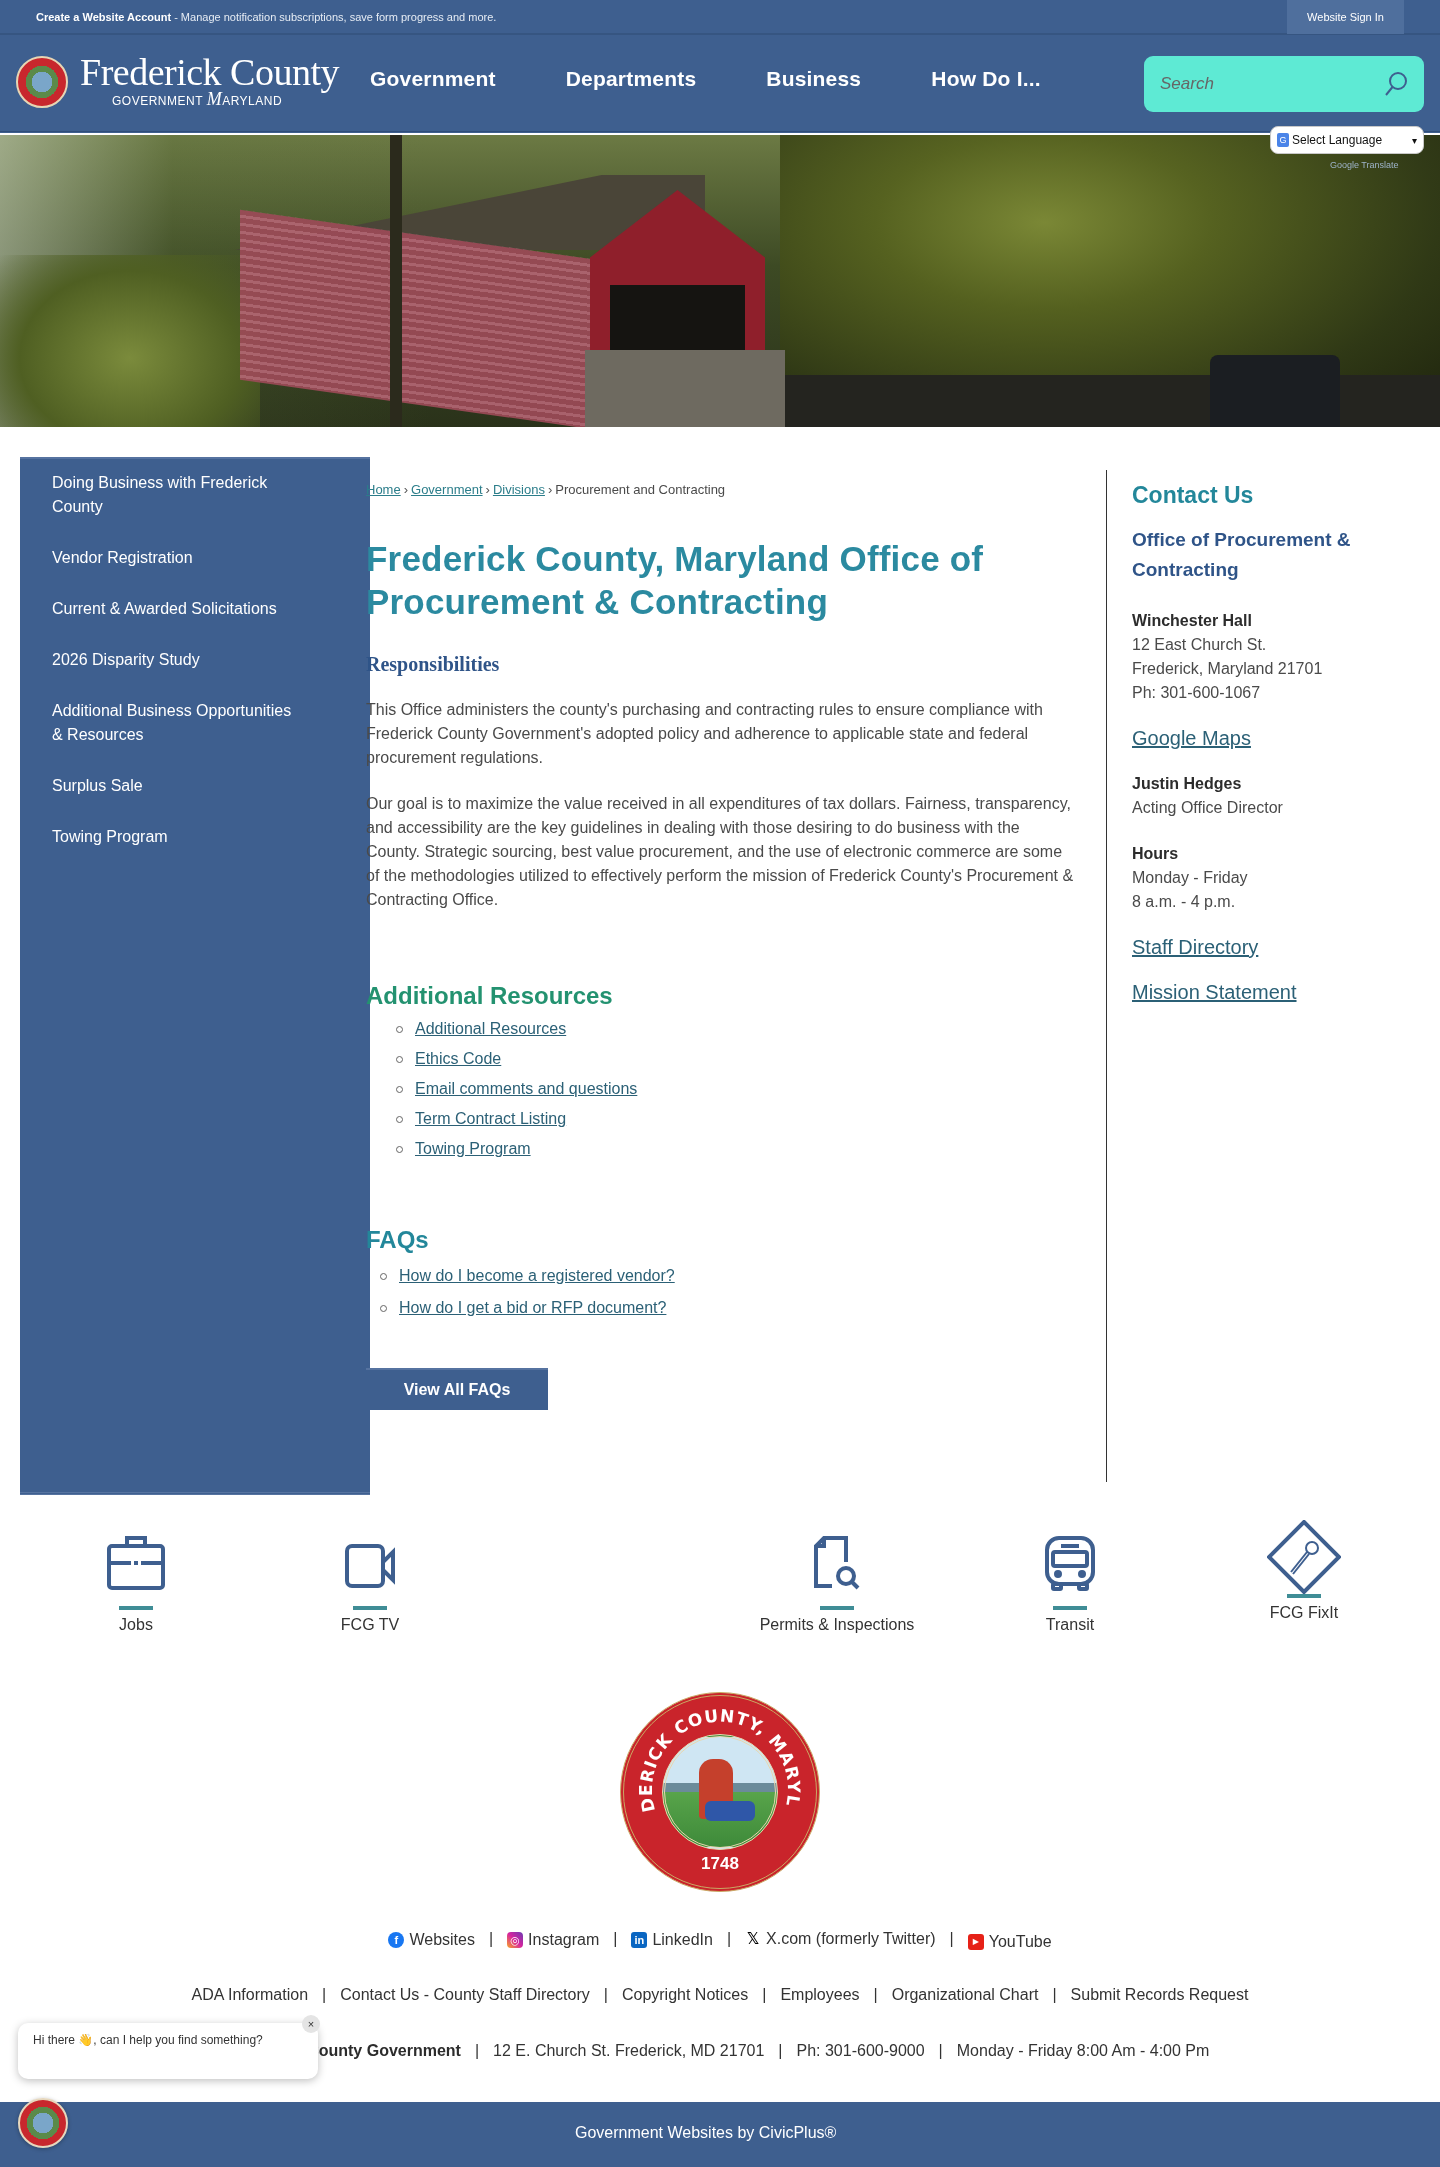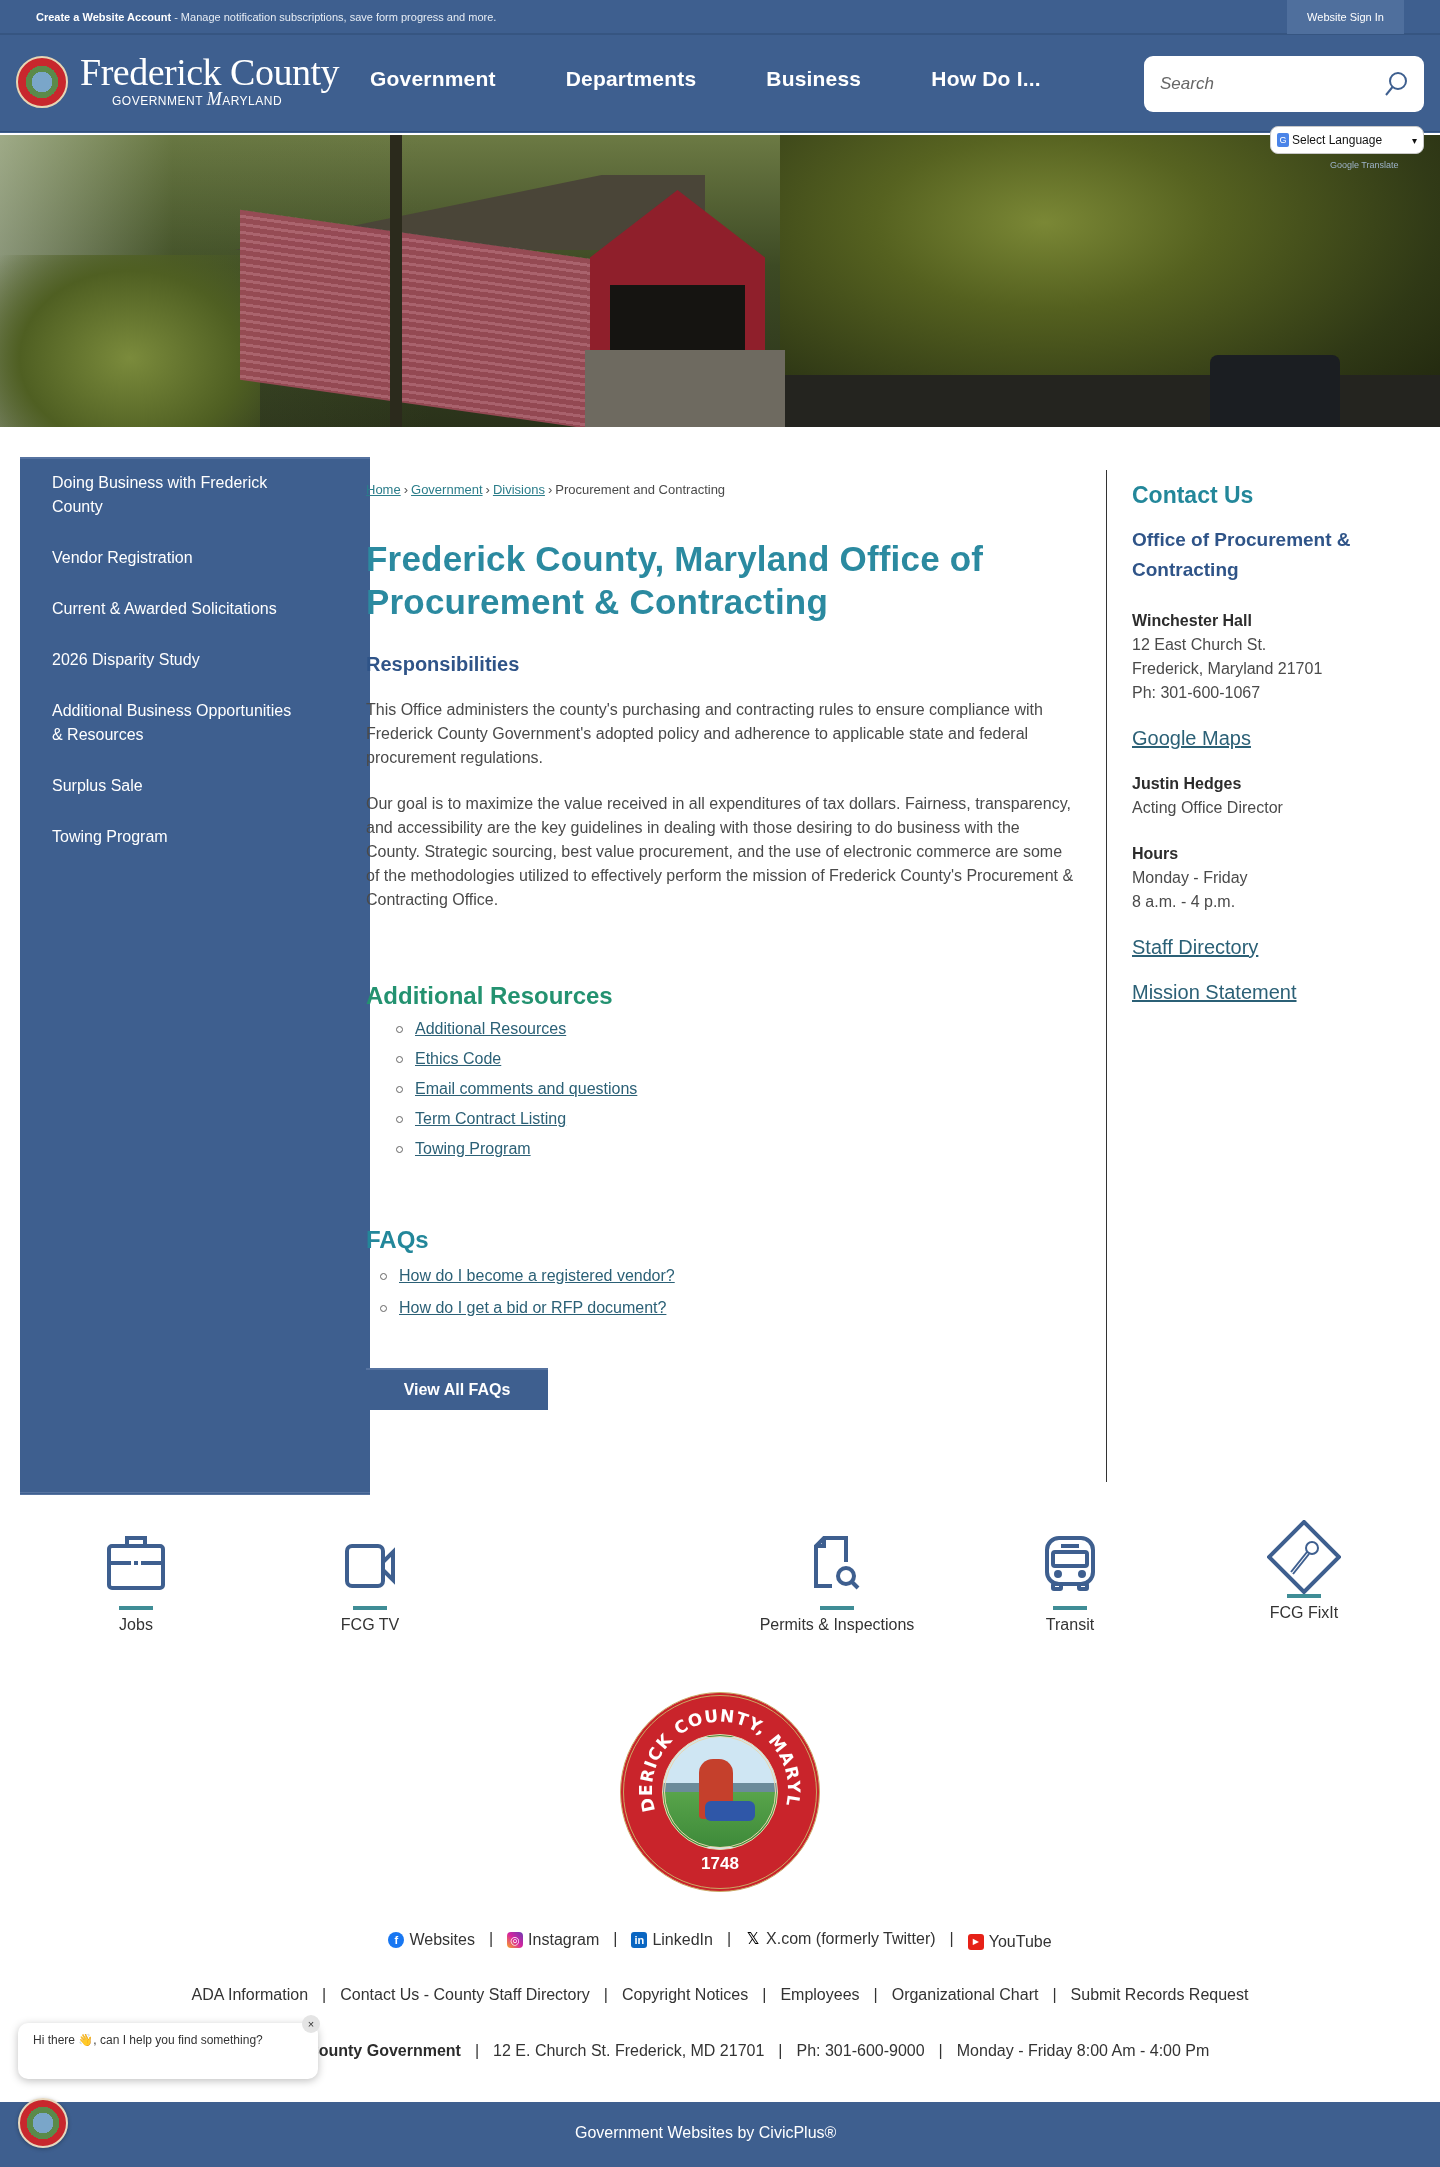--- a/index.html
+++ b/index.html
@@ -17,21 +17,21 @@
   .header { position: absolute; left: 0; top: 35px; width: 1440px; height: 96px; background: #3e5f8f; }
   .header-rule { position: absolute; left: 0; top: 131px; width: 1440px; height: 4px; background: #3e5f8f; border-top: 1px solid #2f4d79; border-bottom: 2px solid #ffffff; }
   .logo { position: absolute; left: 16px; top: 18px; display: flex; align-items: center; cursor: pointer; }
   .seal-small { width: 52px; height: 52px; border-radius: 50%; background: radial-gradient(circle at 50% 50%, #7aa6c9 0 30%, #5b8a4a 30% 48%, #c8272d 48% 78%, #e8dcc0 78% 84%, #b12228 84%); border: 2px solid #e7d6b4; }
   .logo-text { margin-left: 12px; color: #ffffff; }
   .logo-text .name { font-family: "Liberation Serif", "DejaVu Serif", serif; font-size: 38px; line-height: 38px; letter-spacing: -0.5px; }
   .logo-text .sub { font-size: 12px; letter-spacing: 0.5px; margin-left: 32px; margin-top: -2px; }
   .logo-text .sub i { font-family: "Liberation Serif", serif; font-size: 18px; font-style: italic; }
   .main-nav { position: absolute; left: 370px; top: 32px; display: flex; }
   .main-nav .nav-item { color: #ffffff; font-weight: 700; font-size: 21px; margin-right: 70px; cursor: pointer; letter-spacing: 0.2px; }
-  .search-box { position: absolute; left: 1144px; top: 21px; width: 280px; height: 56px; background: #ffffff; border-radius: 9px; display: flex; align-items: center; padding: 0 16px; }
+  .search-box { position: absolute; left: 1144px; top: 21px; width: 280px; height: 56px; background: #5eead4; border-radius: 9px; display: flex; align-items: center; padding: 0 16px; }
   .search-box input { border: none; outline: none; font-size: 17px; font-style: italic; color: #555; flex: 1; font-family: "Liberation Sans", sans-serif; background: transparent; }
   .search-box input::placeholder { color: #666; }
   .search-box .search-icon { width: 24px; height: 26px; cursor: pointer; }
 
   
   .hero { position: absolute; left: 0; top: 135px; width: 1440px; height: 292px; overflow: hidden;
     background:
       linear-gradient(90deg, rgba(200,210,190,0.55) 0%, rgba(90,110,60,0.2) 12%, rgba(0,0,0,0) 30%),
       linear-gradient(180deg, #6c7a44 0%, #3d4a24 45%, #2a321a 100%); }
   .hero .bridge-roof { position: absolute; left: 235px; top: 40px; width: 470px; height: 75px; background: #4a4538; clip-path: polygon(0 100%, 78% 0, 100% 0, 100% 100%); }
@@ -53,21 +53,21 @@
   .sidebar { position: absolute; left: 20px; top: 457px; width: 350px; height: 1038px; background: #3e5f8f; border-top: 2px solid #5673a0; border-bottom: 3px double #5673a0; }
   .sidebar ul { list-style: none; padding: 12px 0 0 32px; }
   .sidebar li { color: #ffffff; font-size: 16px; line-height: 24px; margin-bottom: 27px; width: 240px; cursor: pointer; }
 
   
   .content { position: absolute; left: 366px; top: 470px; width: 720px; }
   .breadcrumb { font-size: 13px; color: #4a4a4a; margin-top: 12px; }
   .breadcrumb a { color: #2b7d8a; text-decoration: underline; }
   .breadcrumb .sep { color: #555; margin: 0 3px; }
   .page-title { color: #2b8aa0; font-size: 35px; font-weight: 700; line-height: 43px; margin-top: 40px; letter-spacing: 0.2px; }
-  .h-resp { color: #2f5488; font-size: 20px; font-weight: 700; margin-top: 30px; }
+  .h-resp { color: #2f5488; font-size: 20px; font-weight: 700; margin-top: 30px; font-family: Liberation Serif, serif; }
   .para { font-size: 16px; line-height: 24px; color: #4a4a4a; margin-top: 22px; width: 710px; }
   .h-add { color: #239270; font-size: 24px; font-weight: 700; margin-top: 70px; }
   .link-list { list-style: none; margin-left: 30px; margin-top: 4px; }
   .link-list li { font-size: 16px; line-height: 30px; display: flex; align-items: center; }
   .link-list li .bullet { width: 7px; height: 7px; border: 1.5px solid #666; border-radius: 50%; margin-right: 12px; }
   .link-list li a { color: #2b6076; text-decoration: underline; cursor: pointer; }
   .h-faq { color: #23879a; font-size: 24px; font-weight: 700; margin-top: 62px; }
   .faq-list { list-style: none; margin-left: 14px; margin-top: 6px; }
   .faq-list li { font-size: 16px; line-height: 32px; display: flex; align-items: center; }
   .faq-list li .bullet { width: 7px; height: 7px; border: 1.5px solid #666; border-radius: 50%; margin-right: 12px; }

